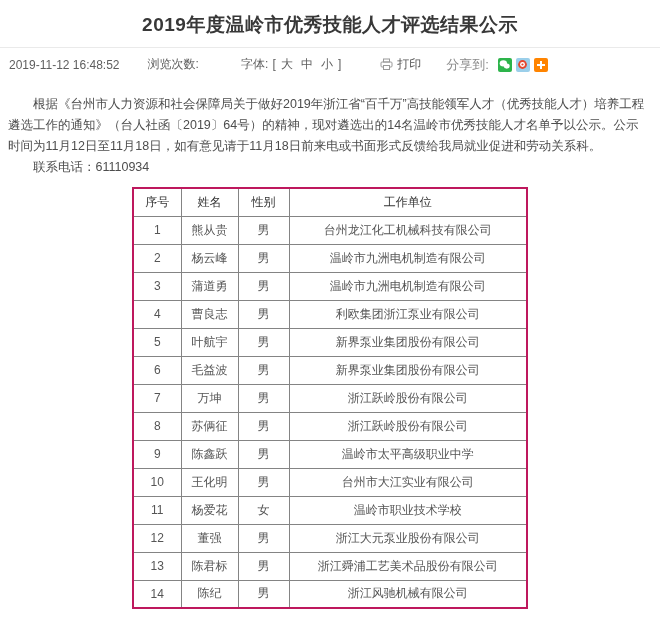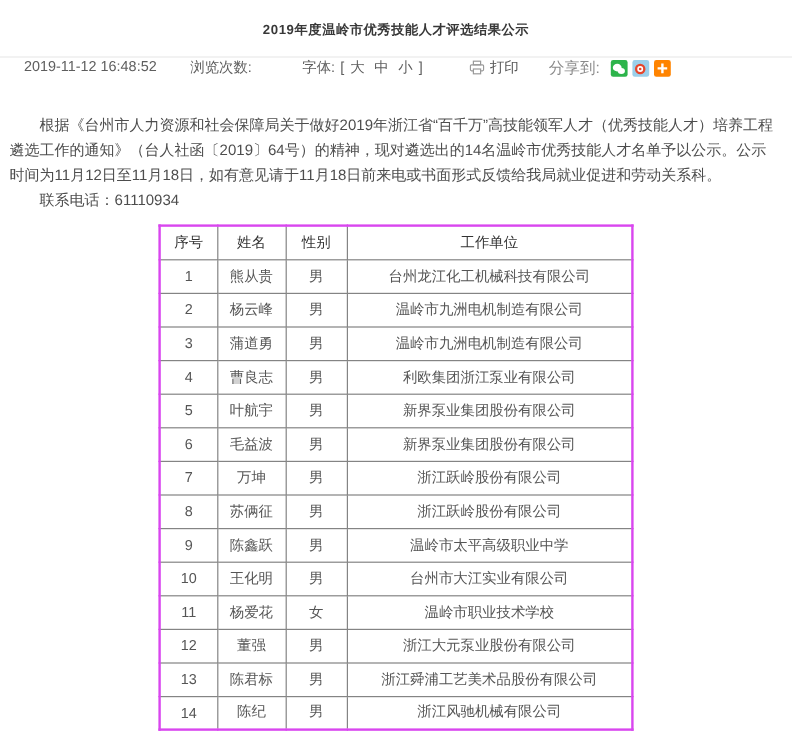--- a/index.html
+++ b/index.html
@@ -8,29 +8,29 @@
     width: 660px; height: 620px;
     background: #ffffff;
     font-family: "Liberation Sans", "DejaVu Sans", sans-serif;
     color: #333;
     overflow: hidden;
   }
   .page { width: 660px; height: 620px; background: #fff; }
 
   
   .title-wrap { padding: 13px 10px 10px; text-align: center; }
-  .page-title { margin: 0; font-size: 11px; font-weight: bold; color: #383838; line-height: 24px; letter-spacing: 0.5px; }
+  .page-title { margin: 0; font-size: 19px; font-weight: bold; color: #383838; line-height: 24px; letter-spacing: 0.5px; }
 
   
   .meta-bar {
     border-top: 1px solid #eaeaea;
     height: 34px;
-    display: flex; align-items: flex-start;
+    display: flex; align-items: center;
     font-size: 12px; color: #5e5e5e;
-    padding-left: 20px;
+    padding-left: 9px;
     white-space: nowrap;
   }
   .meta-views { margin-left: 28px; }
   .meta-font  { margin-left: 42px; }
   .font-size-link { cursor: pointer; margin: 0 4px; }
   .bracket { margin: 0 1px; }
   .print-button { margin-left: 38px; display: flex; align-items: center; cursor: pointer; color: #565656; }
   .print-icon { margin-right: 4px; display: inline-flex; }
   .share-group { margin-left: 25px; display: flex; align-items: center; }
   .share-label { font-size: 13px; color: #8a8a8a; margin-right: 9px; }
@@ -47,21 +47,21 @@
   .article p { margin: 0; }
   .p-indent { text-indent: 2em; }
 
   
   table.talent-table {
     border-collapse: collapse;
     table-layout: fixed;
     width: 394px;
     margin: 9px auto 0;
     font-size: 12px;
-    border: 2px solid #d946ef;
+    border: 2px solid #be185d;
   }
   .talent-table th, .talent-table td {
     border: 1px solid #848484;
     text-align: center;
     vertical-align: middle;
     padding: 0 2px;
     height: 28px;
     font-weight: normal;
     overflow: hidden;
     white-space: nowrap;

